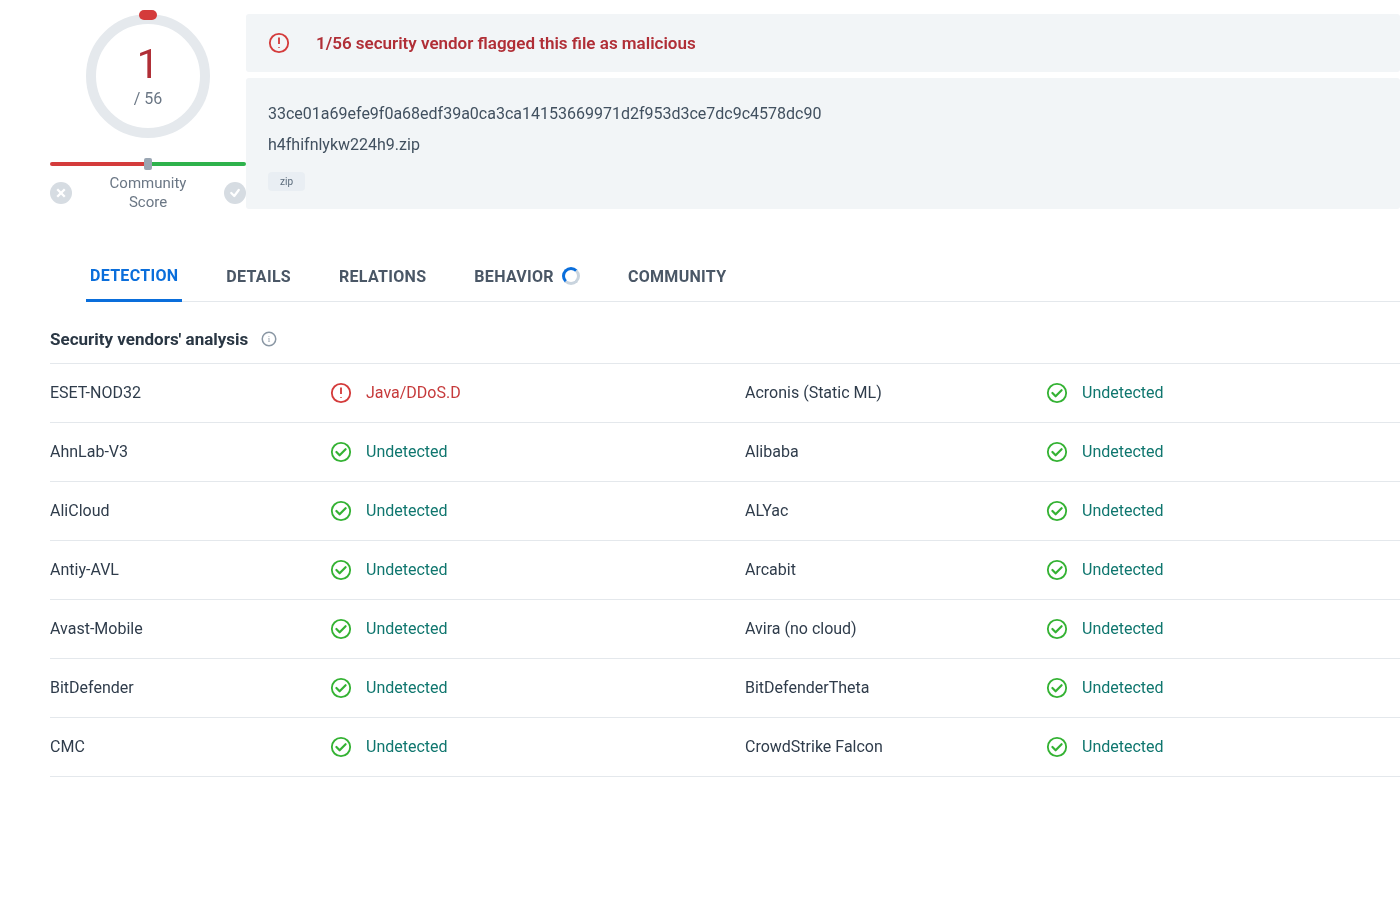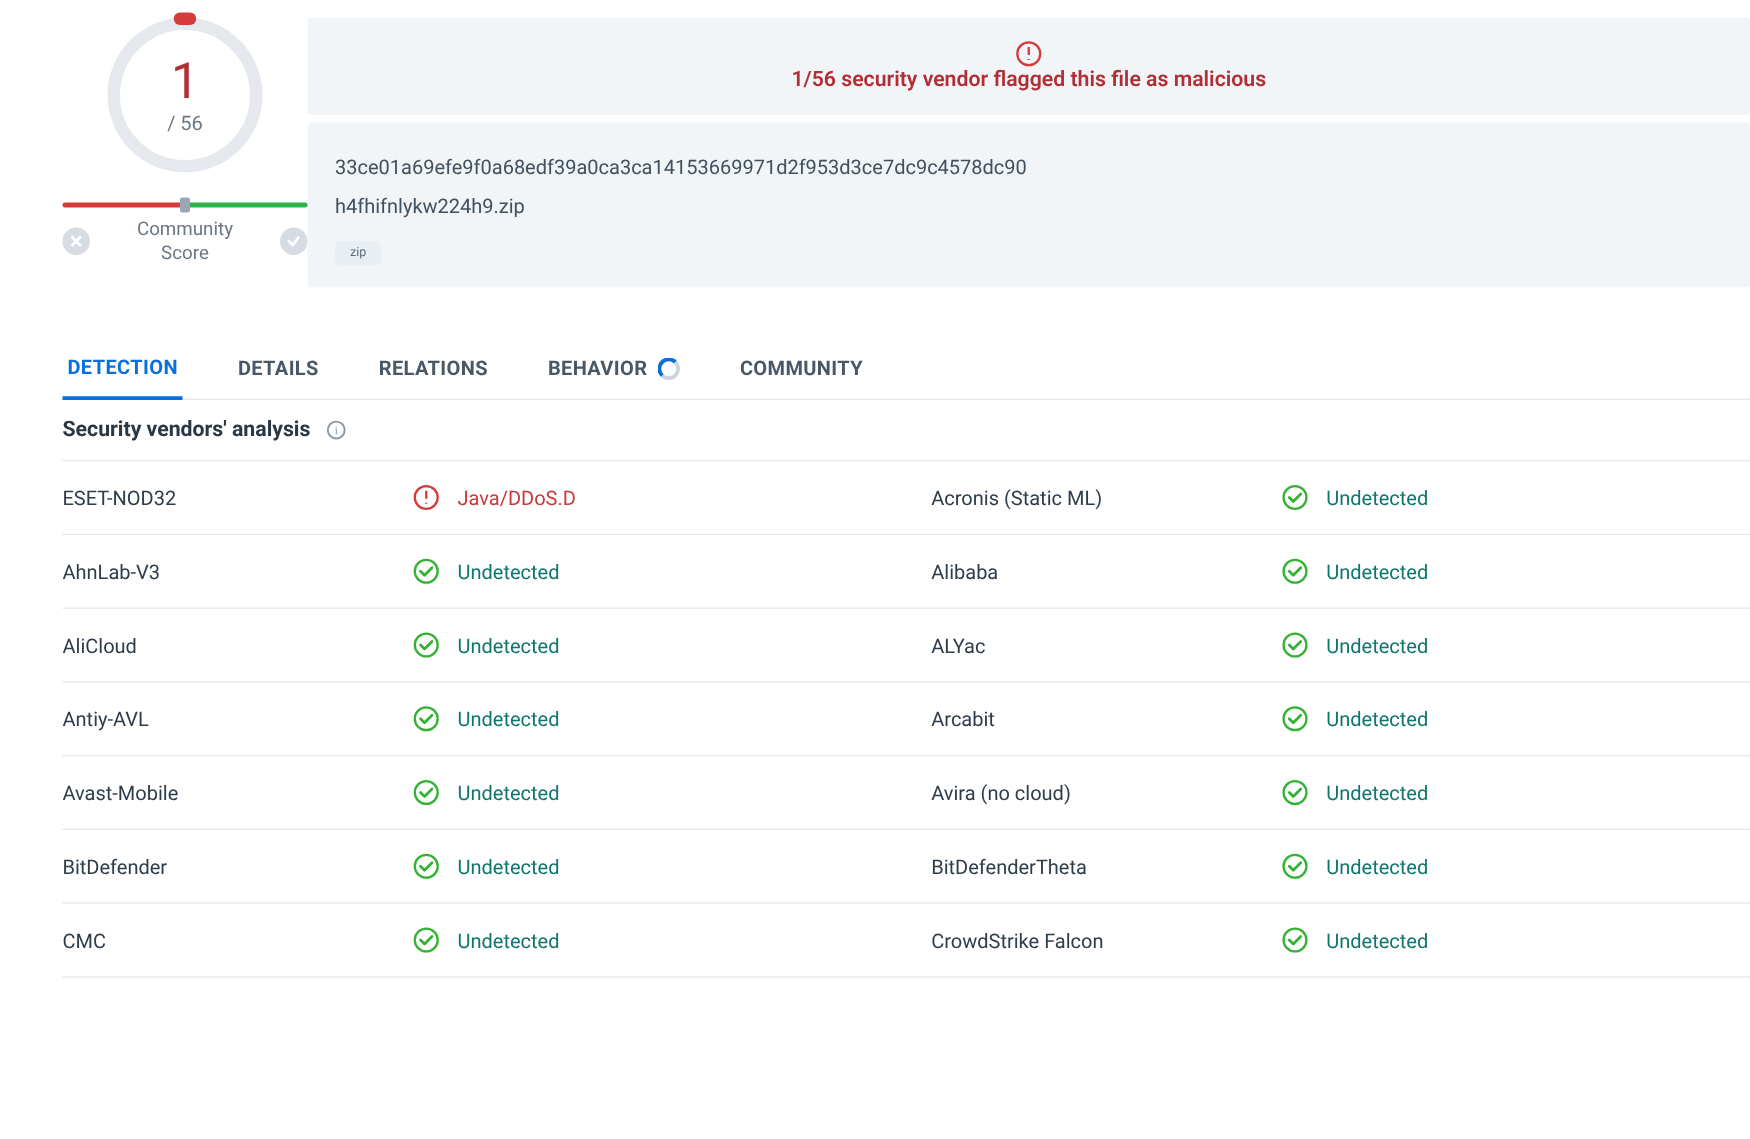--- a/index.html
+++ b/index.html
@@ -49,57 +49,57 @@
     background:linear-gradient(to right,var(--red) 0 50%,#2eb24c 50% 100%);}
   .comm-bar .knob{position:absolute;left:50%;top:-4px;transform:translateX(-50%);
     width:8px;height:12px;border-radius:2px;background:#9aa6b3;}
   .comm-row{display:flex;align-items:center;justify-content:space-between;margin-top:8px;}
   .comm-row .chip{width:22px;height:22px;border-radius:50%;background:#d6dce2;display:flex;align-items:center;justify-content:center;}
   .comm-row .chip svg{width:12px;height:12px;stroke:#fff;stroke-width:3;fill:none;}
   .comm-label{color:var(--muted);text-align:center;line-height:1.25;font-size:15px;}
 
   
   .alert-bar{
-    background:var(--bg-grey);border-radius:3px;padding:18px 22px;display:flex;align-items:center;gap:0;flex-direction:column;
+    background:var(--bg-grey);border-radius:3px;padding:18px 22px;display:flex;align-items:center;gap:26px;
   }
   .alert-bar .txt{color:var(--red-dark);font-size:17px;font-weight:600;}
   .file-card{background:var(--bg-grey);border-radius:3px;padding:20px 22px 18px;margin-top:6px;}
   .file-card .line{color:#41505f;font-size:16px;padding:6px 0;}
   .tags{margin-top:10px;}
   .tag{display:inline-block;background:var(--badge-bg);color:#5b6b7b;padding:4px 12px;border-radius:4px;font-size:10px;}
 
   
   .ic{width:22px;height:22px;flex:0 0 22px;display:inline-block;}
   .ic-warn circle{fill:none;stroke:var(--red);stroke-width:2;}
   .ic-warn line,.ic-warn rect{stroke:var(--red);stroke-width:2;}
   .ic-ok circle.ring{fill:none;stroke:var(--green);stroke-width:2;}
   .ic-ok polyline{fill:none;stroke:var(--green);stroke-width:2.4;stroke-linecap:round;stroke-linejoin:round;}
   .ic-info circle{fill:none;stroke:#8a97a4;stroke-width:2;}
   .ic-info text{fill:#8a97a4;font-size:12px;font-family:serif;}
 
   
-  .tabs{display:flex;gap:40px;border-bottom:1px solid var(--border);margin-top:40px;}
+  .tabs{display:flex;gap:40px;border-bottom:1px solid var(--border);margin-top:40px;margin-left:36px;}
   .tab{padding:14px 4px;color:#4a5766;font-weight:700;font-size:16px;letter-spacing:.3px;cursor:pointer;display:flex;align-items:center;gap:8px;}
   .tab.active{color:var(--blue);border-bottom:3px solid var(--blue);margin-bottom:-1px;}
   .spinner{width:18px;height:18px;border:3px solid #c9d4de;border-top-color:var(--blue);border-left-color:var(--blue);border-radius:50%;}
 
   
   .promo{margin-top:28px;background:var(--bg-light-blue);border-left:4px solid #0b4ea2;padding:20px 22px;color:#344358;}
   .promo a{color:#233b56;font-weight:700;text-decoration:underline;cursor:pointer;}
 
   
-  .sec-hdr{display:flex;align-items:center;gap:10px;padding:14px 0 14px;border-bottom:1px solid var(--border);}
+  .sec-hdr{display:flex;align-items:center;gap:10px;padding:27px 0 14px;border-bottom:1px solid var(--border);}
   .sec-hdr h3{margin:0;font-size:17px;font-weight:700;color:#2a3744;}
   .vendor-grid{}
   .vendor-row{display:flex;border-bottom:1px solid var(--border);}
   .vendor-cell{flex:1;display:flex;align-items:center;padding:18px 0;}
   .vendor-name{width:280px;flex:0 0 280px;color:#2f3c4b;}
   .vendor-result{display:flex;align-items:center;gap:14px;color:#0f766e;}
   .vendor-result.mal{color:#c63a3b;}
-  .vendor-cell + .vendor-cell{padding-left:40px;}
+  .vendor-cell + .vendor-cell{padding-left:40px;gap:21px;}
 </style>
 </head>
 <body>
 
 <div class="page">
 
   <div class="header">
 
     <div class="score-col">
       <div class="score-circle">

